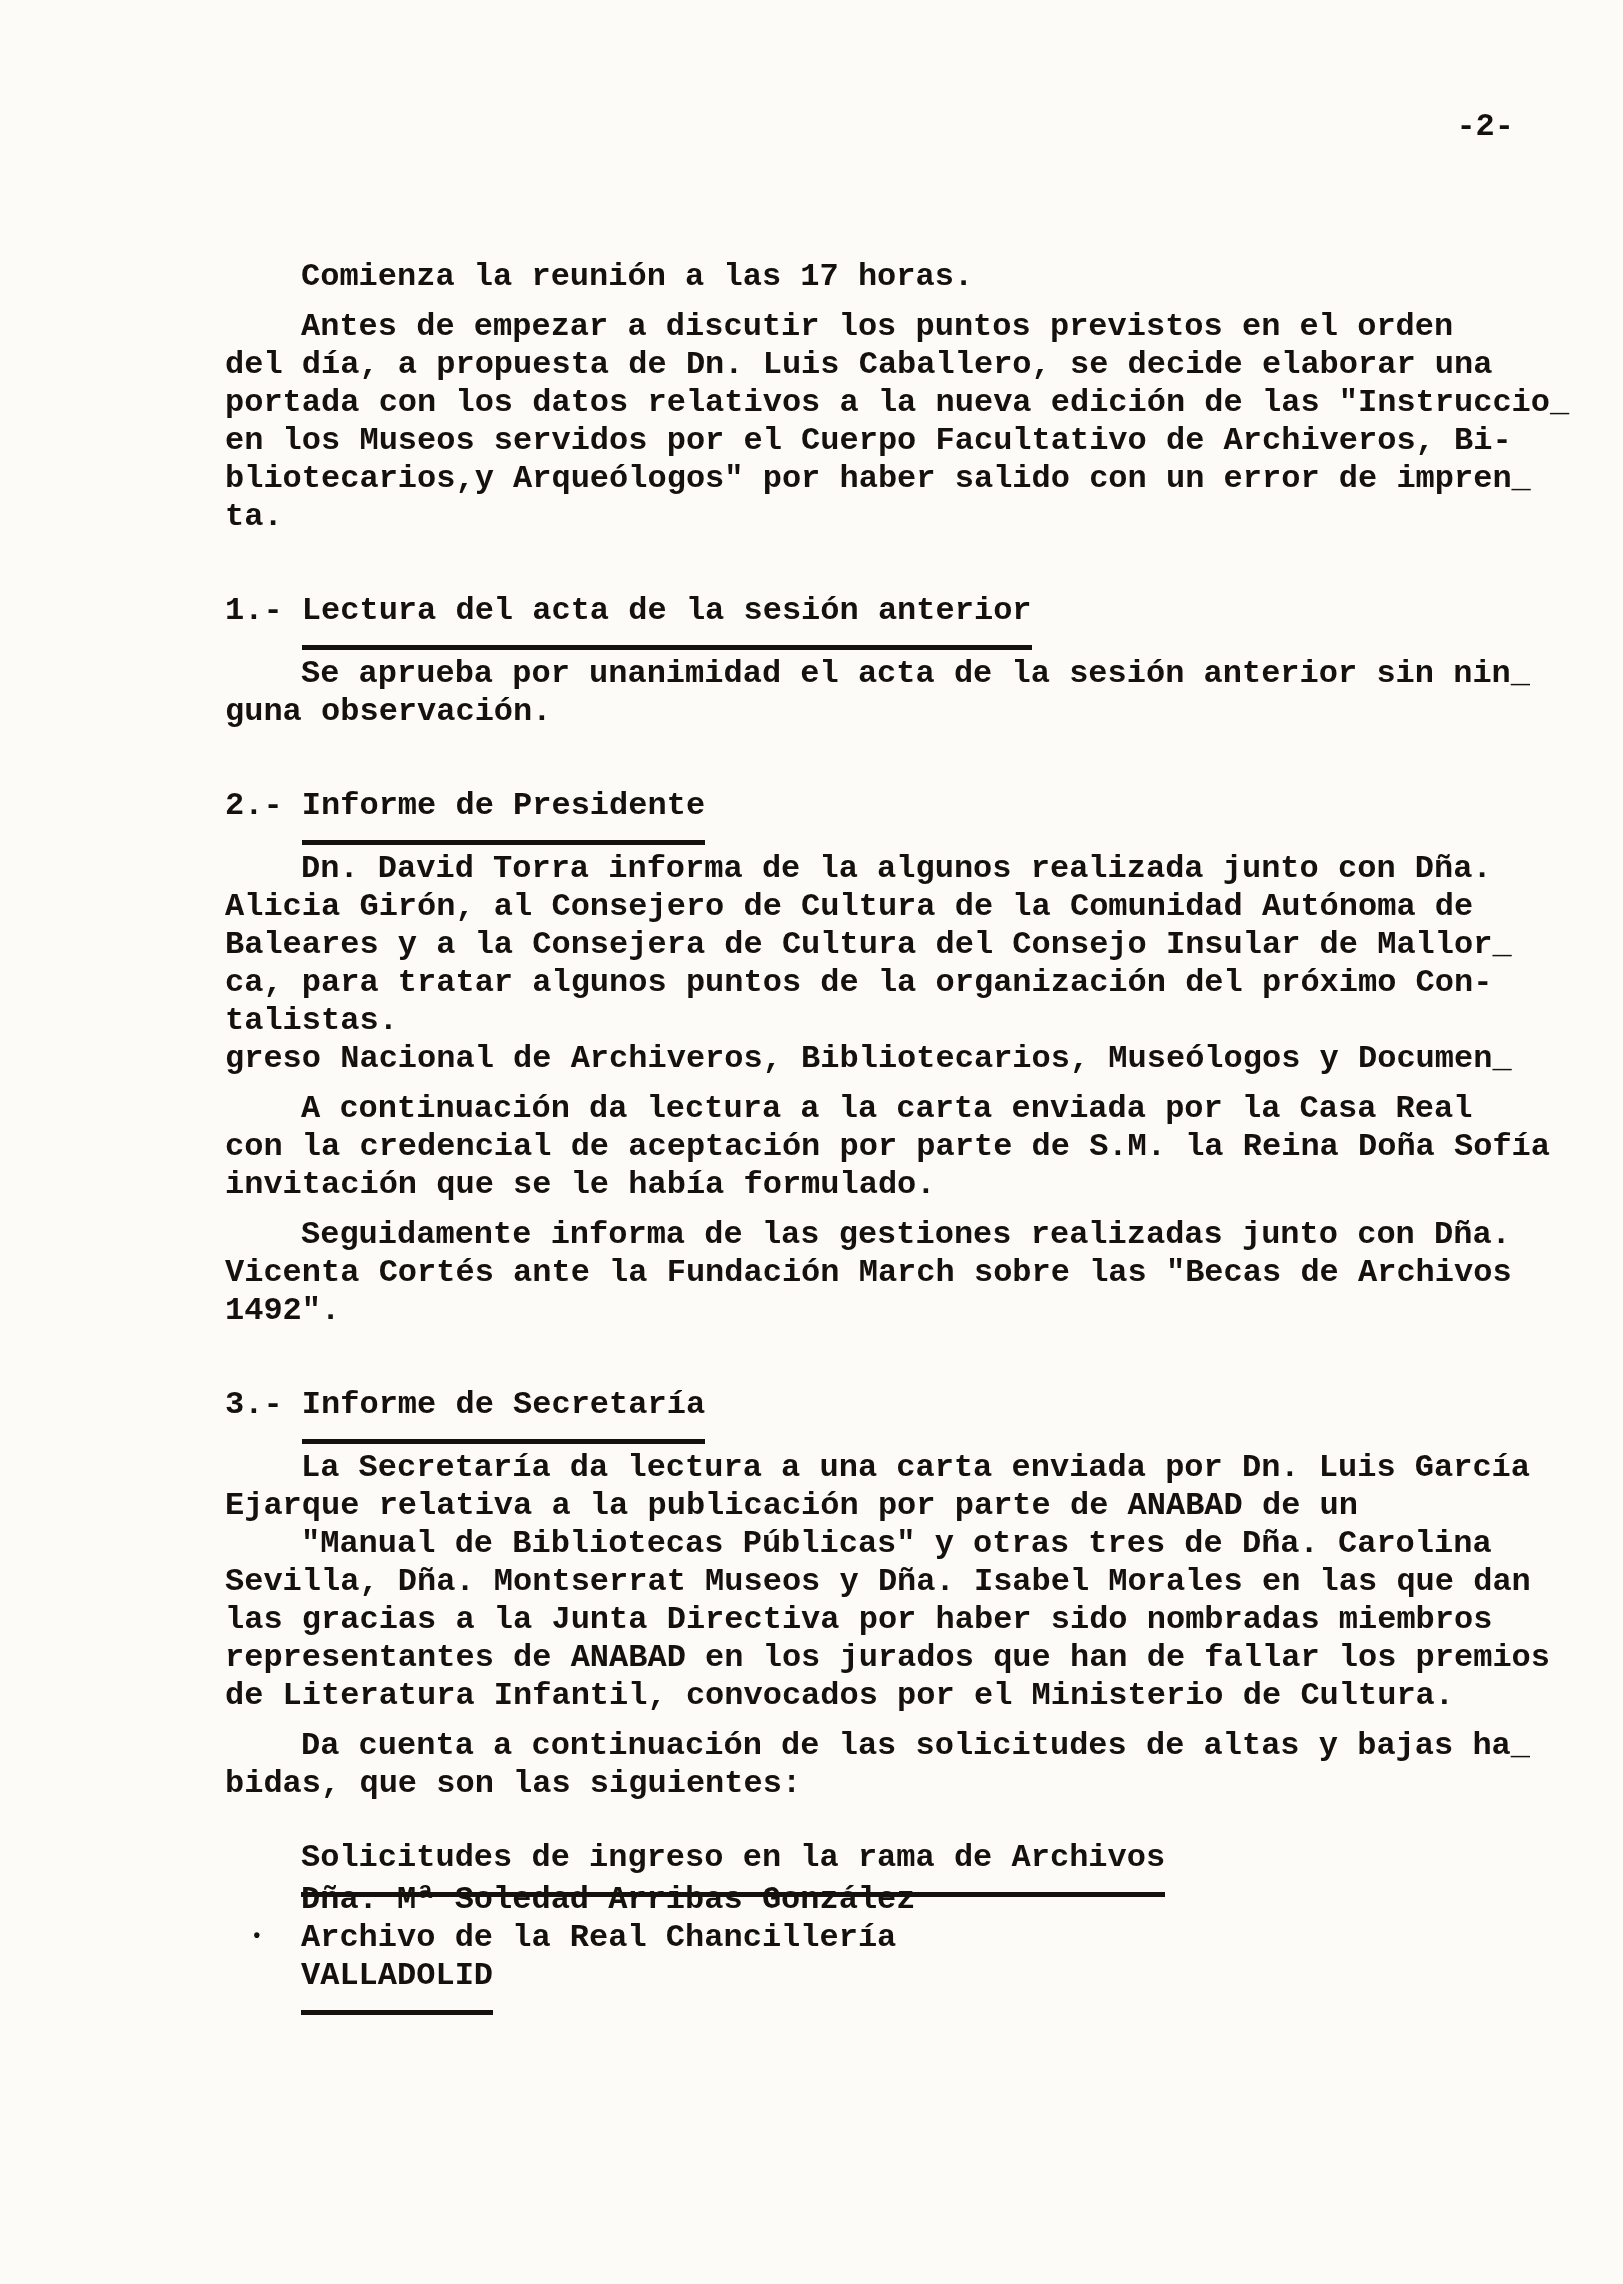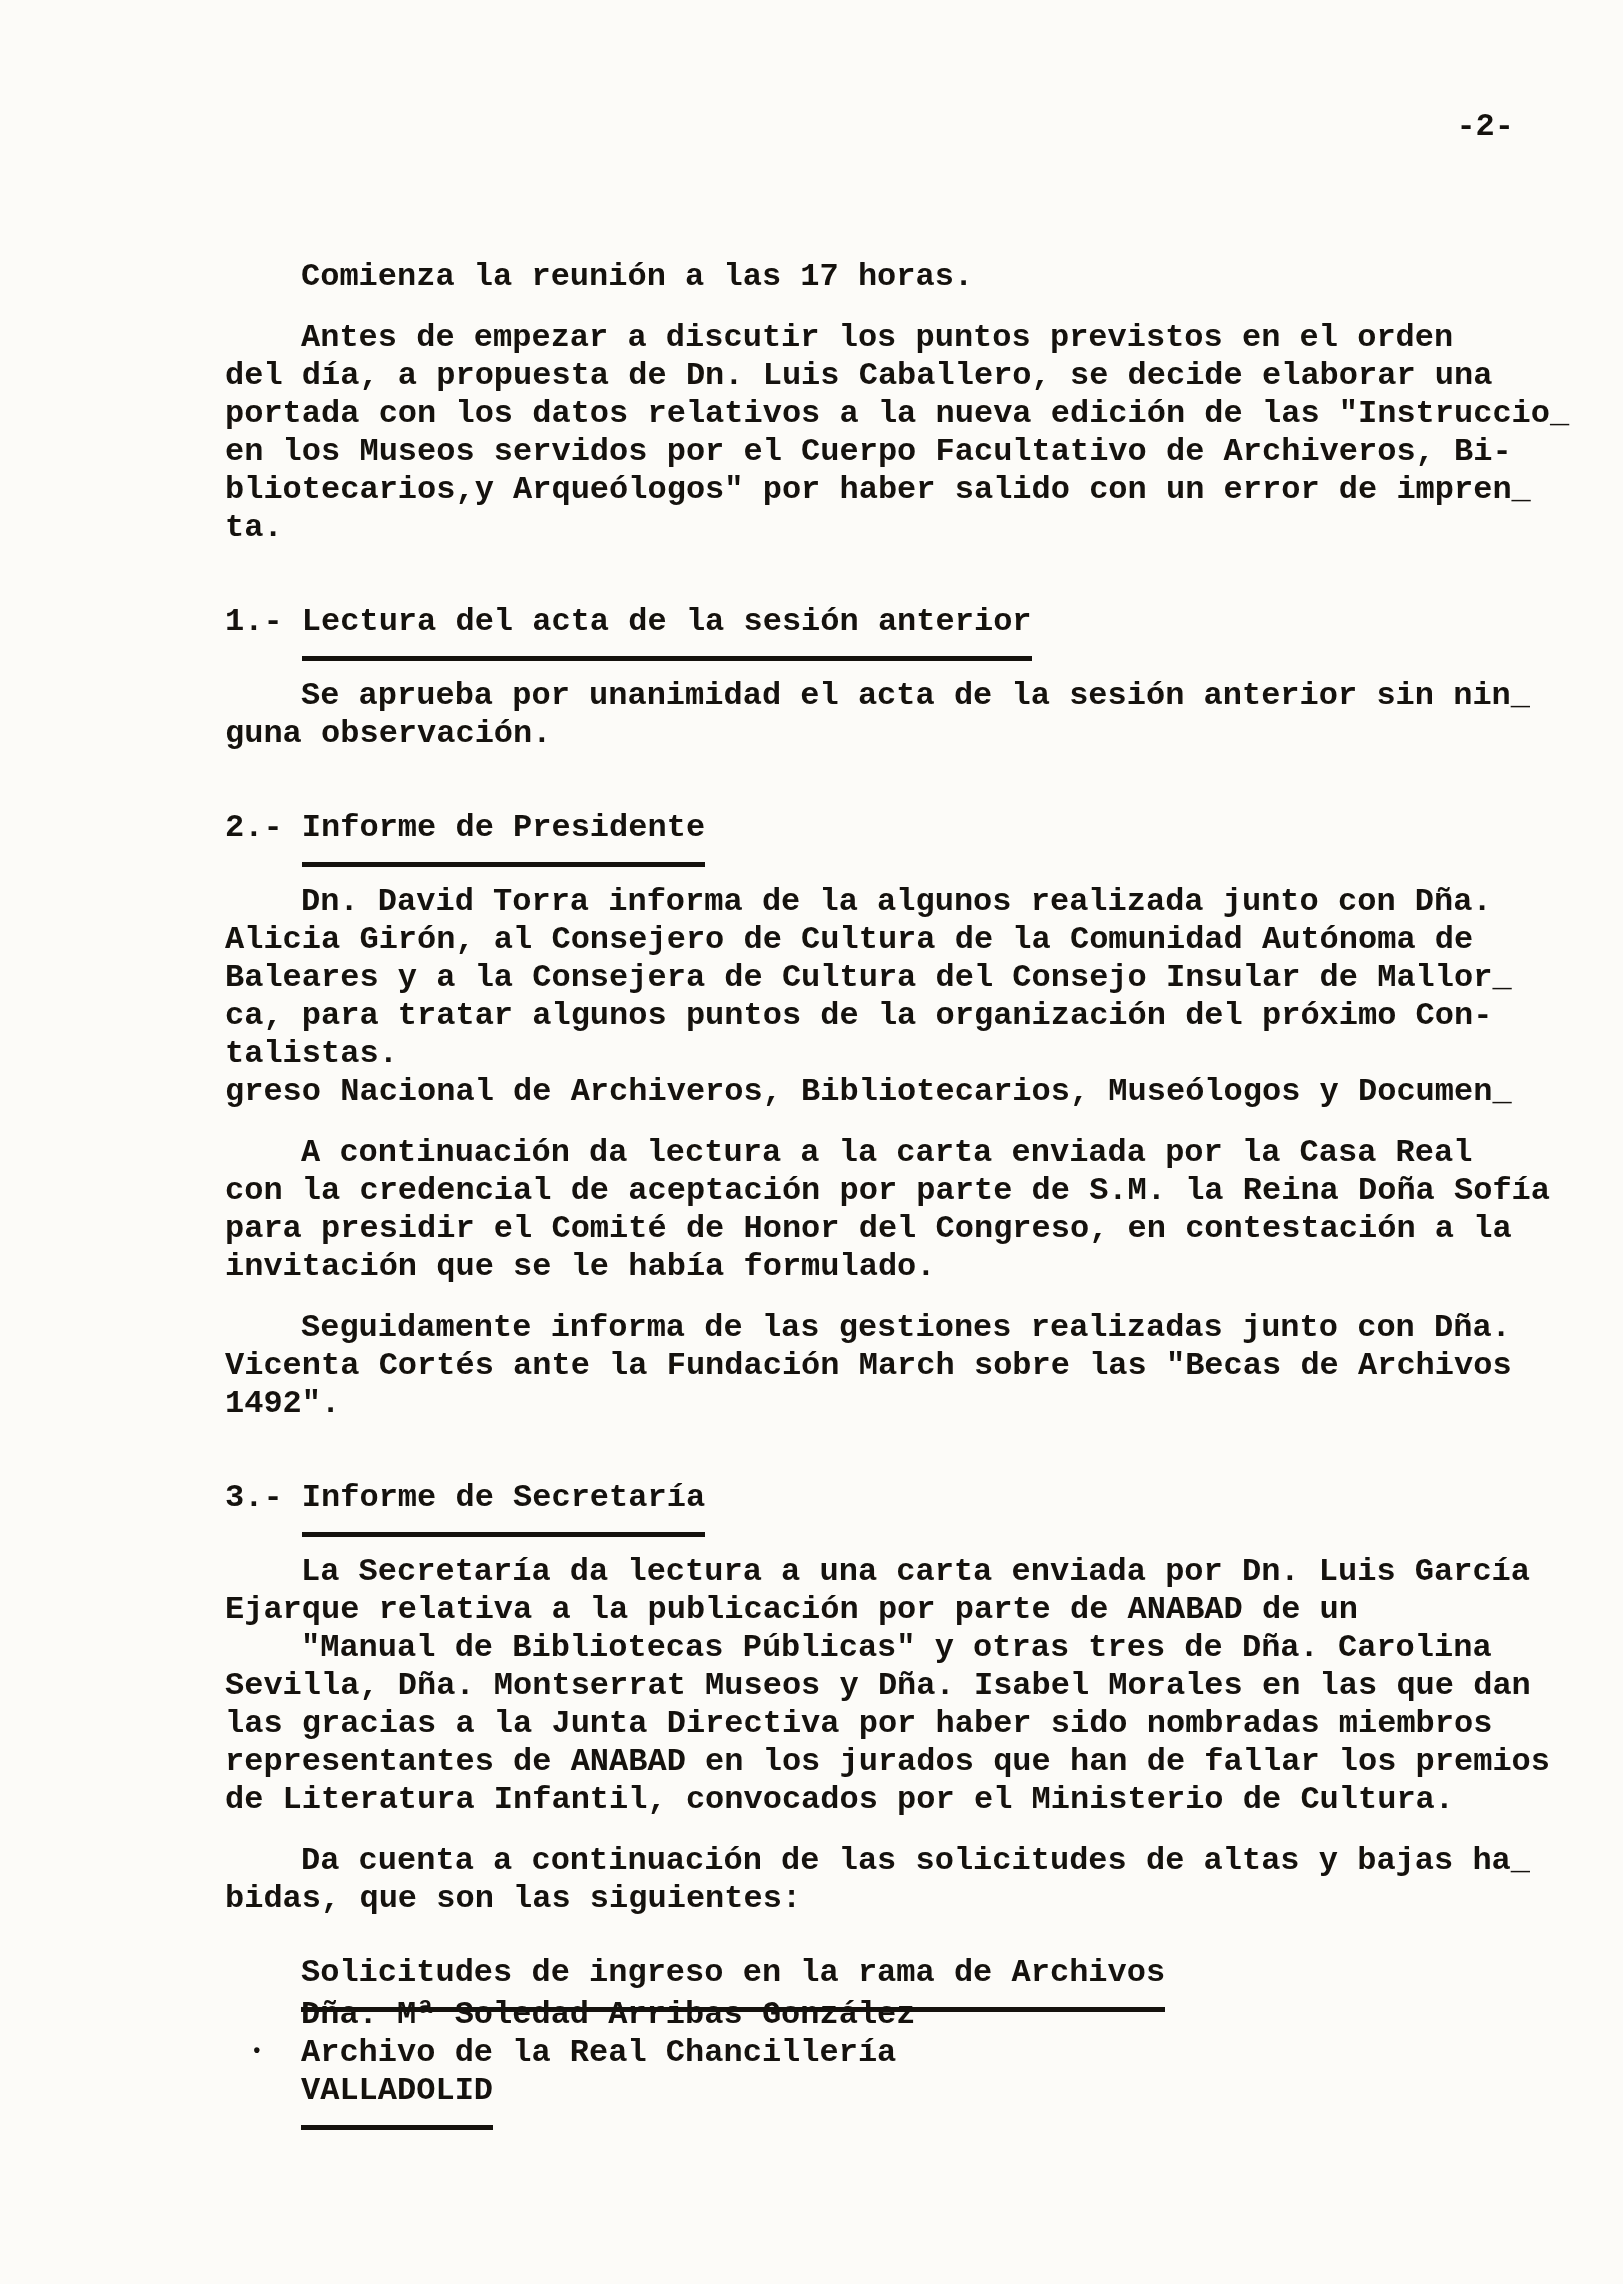--- a/index.html
+++ b/index.html
@@ -37,21 +37,21 @@
     display: flex;            
     flex-direction: column;
     align-items: flex-end;
   }
   .block { width: 100%; }
   .line {
     position: relative;
     white-space: pre;
   }
   .ind { padding-left: 76px; }   
-  .paragraph { margin-top: 23px; }
+  .paragraph { margin-top: 12px; }
   .content > .paragraph:first-child { margin-top: 0; }
   .heading   { margin-top: 56px; margin-bottom: 13px; }
   .subheading{ margin-top: 36px; margin-bottom: 4px; }
   .list      { margin-top: 0; }
   .u {
     border-bottom: 5.2px solid currentColor;
     padding-bottom: 16px;
   }
   .hnum { white-space: pre; }
   .marker {
@@ -94,21 +94,20 @@
         <div class="line ind">Dn. David Torra informa de la algunos realizada junto con Dña.</div>
         <div class="line">Alicia Girón, al Consejero de Cultura de la Comunidad Autónoma de</div>
         <div class="line">Baleares y a la Consejera de Cultura del Consejo Insular de Mallor_</div>
         <div class="line">ca, para tratar algunos puntos de la organización del próximo Con-</div>
         <div class="line">talistas.</div>
         <div class="line">greso Nacional de Archiveros, Bibliotecarios, Museólogos y Documen_</div>
       </div>
       <div class="block paragraph">
         <div class="line ind">A continuación da lectura a la carta enviada por la Casa Real</div>
         <div class="line">con la credencial de aceptación por parte de S.M. la Reina Doña Sofía</div>
-        <div class="line">para presidir el Comité de Honor del Congreso, en contestación a la</div>
         <div class="line">invitación que se le había formulado.</div>
       </div>
       <div class="block paragraph">
         <div class="line ind">Seguidamente informa de las gestiones realizadas junto con Dña.</div>
         <div class="line">Vicenta Cortés ante la Fundación March sobre las "Becas de Archivos</div>
         <div class="line">1492".</div>
       </div>
       <div class="block heading">
         <div class="line"><span class="hnum">3.- </span><span class="u">Informe de Secretaría</span></div>
       </div>

